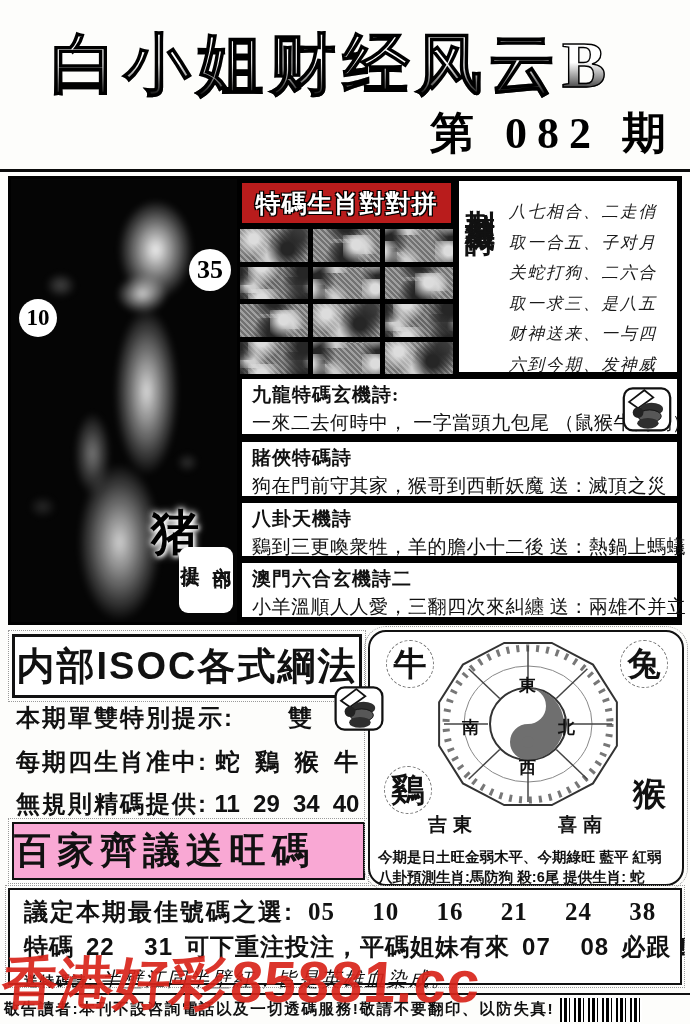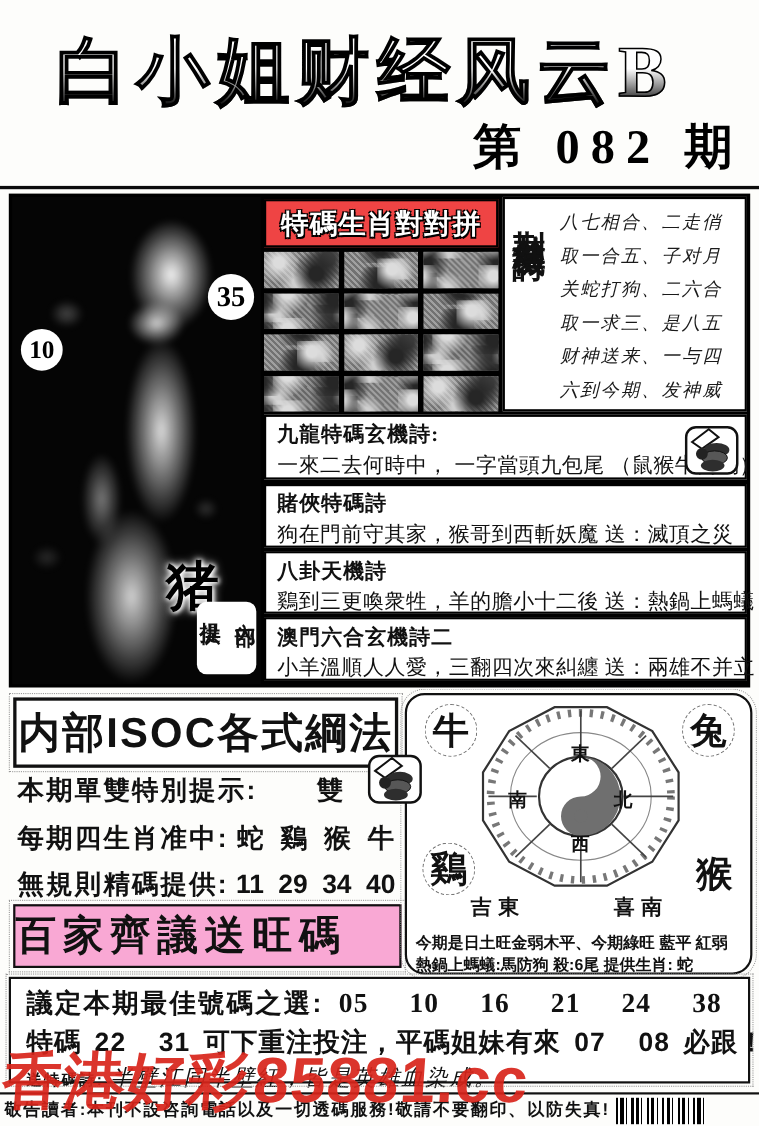--- a/index.html
+++ b/index.html
@@ -42,21 +42,21 @@
   .number-ball{ position:absolute; background:#fff; border-radius:50%; text-align:center;
     font-weight:bold; font-family:"Liberation Serif",serif; color:#000; }
   .ball-10{ left:8px; top:120px; width:38px; height:38px; font-size:23px; line-height:38px; }
   .ball-35{ left:178px; top:70px; width:42px; height:42px; font-size:26px; line-height:42px; }
   .zodiac-pig-label{ position:absolute; left:140px; top:322px; font-size:48px; font-weight:bold; color:#000;
     text-shadow:0 0 6px #fff, 0 0 10px #fff, 1px 1px 4px #fff; }
   .source-stamp{ position:absolute; left:168px; top:368px; width:54px; height:66px; background:#fff;
     border-radius:9px; display:flex; flex-direction:row; justify-content:center; gap:4px; padding-top:4px; }
   .source-stamp .vcol{ font-size:19px; font-weight:bold; line-height:28px; writing-mode:vertical-rl; letter-spacing:2px; }
 
-  .pair-grid-header{ position:absolute; left:232px; top:5px; width:213px; height:44px; background:#ef4444;
+  .pair-grid-header{ position:absolute; left:232px; top:5px; width:213px; height:44px; background:#b91c1c;
     border:2px solid #000; display:flex; align-items:center; justify-content:center;
     font-size:25px; font-weight:bold; letter-spacing:1px; white-space:nowrap;
     color:#fff; text-shadow:-1.3px -1.3px 0 #000, 1.3px -1.3px 0 #000, -1.3px 1.3px 0 #000, 1.3px 1.3px 0 #000;
     font-family:"Liberation Sans",sans-serif;
   }
   .zodiac-photo-grid{ position:absolute; left:232px; top:53px; width:213px; height:145px;
     display:grid; grid-template-columns:repeat(3,1fr); grid-template-rows:repeat(4,1fr); gap:5px; }
   .photo-cell{ background-color:#8e8e8e;
     background-image:
       radial-gradient(circle at 20% 30%, #dcdcdc 0 8%, transparent 32%),
@@ -67,21 +67,21 @@
   }
   .photo-cell.v2{ background-position:30px 6px, -14px 10px, 18px -8px, -22px 14px, 0 0; }
   .photo-cell.v3{ background-position:-18px 12px, 22px -10px, -10px 6px, 12px -14px, 1px 1px; }
   .photo-cell.v4{ background-color:#7f7f7f; background-position:8px -10px, 16px 18px, -20px -6px, 4px 10px, 2px 0; }
 
   .jingchu-poem-panel{ position:absolute; left:449px; top:3px; width:222px; height:195px; background:#fff;
     border:2px solid #000; display:flex; }
   .jingchu-title{ width:40px; padding:4px 0 0 6px; font-size:30px; font-weight:bold; line-height:37px;
     writing-mode:vertical-rl; text-orientation:upright; letter-spacing:4px; color:#111;
     font-family:"Liberation Sans",sans-serif; }
-  .jingchu-lines{ flex:1; padding:6px 6px 0 10px; }
+  .jingchu-lines{ flex:1; padding:16px 6px 0 10px; }
   .jingchu-line{ font-size:16.5px; font-style:italic; line-height:30.5px; white-space:nowrap;
     letter-spacing:2px; color:#1a1a1a; }
 
   .poem-section{ position:absolute; left:232px; width:439px; background:#fff; border:2px solid #000;
     padding:3px 8px 0 10px; }
   .poem-title{ font-size:19px; font-weight:bold; letter-spacing:1px; }
   .poem-line{ font-size:19px; letter-spacing:.5px; white-space:nowrap; margin-top:2px; }
   .ps-1{ top:201px; height:59px; } .ps-2{ top:264px; height:58px; }
   .ps-3{ top:325px; height:57px; } .ps-4{ top:385px; height:58px; }
 
@@ -299,21 +299,21 @@
       </g>
     </svg>
     <div class="direction-label dir-e">東</div>
     <div class="direction-label dir-s">南</div>
     <div class="direction-label dir-n">北</div>
     <div class="direction-label dir-w">西</div>
 
     <div class="luck-label luck-east">吉東</div>
     <div class="luck-label luck-south">喜南</div>
     <div class="bagua-line bg-l1">今期是日土旺金弱木平、今期綠旺 藍平 紅弱</div>
-    <div class="bagua-line bg-l2">熱鍋上螞蟻:馬防狗  殺:6尾  提供生肖: 蛇</div>
+    <div class="bagua-line bg-l2">八卦預測生肖:馬防狗  殺:6尾  提供生肖: 蛇</div>
   </div>
 
   <div class="reco-box">
     <div class="reco-line reco-l1">
       <span class="lbl">議定本期最佳號碼之選:</span>
       <span class="nums">05 10 16 21 24 38</span>
     </div>
     <div class="reco-line reco-l2">
       <span class="seg">特碼</span>
       <span class="seg num">22  31</span>

